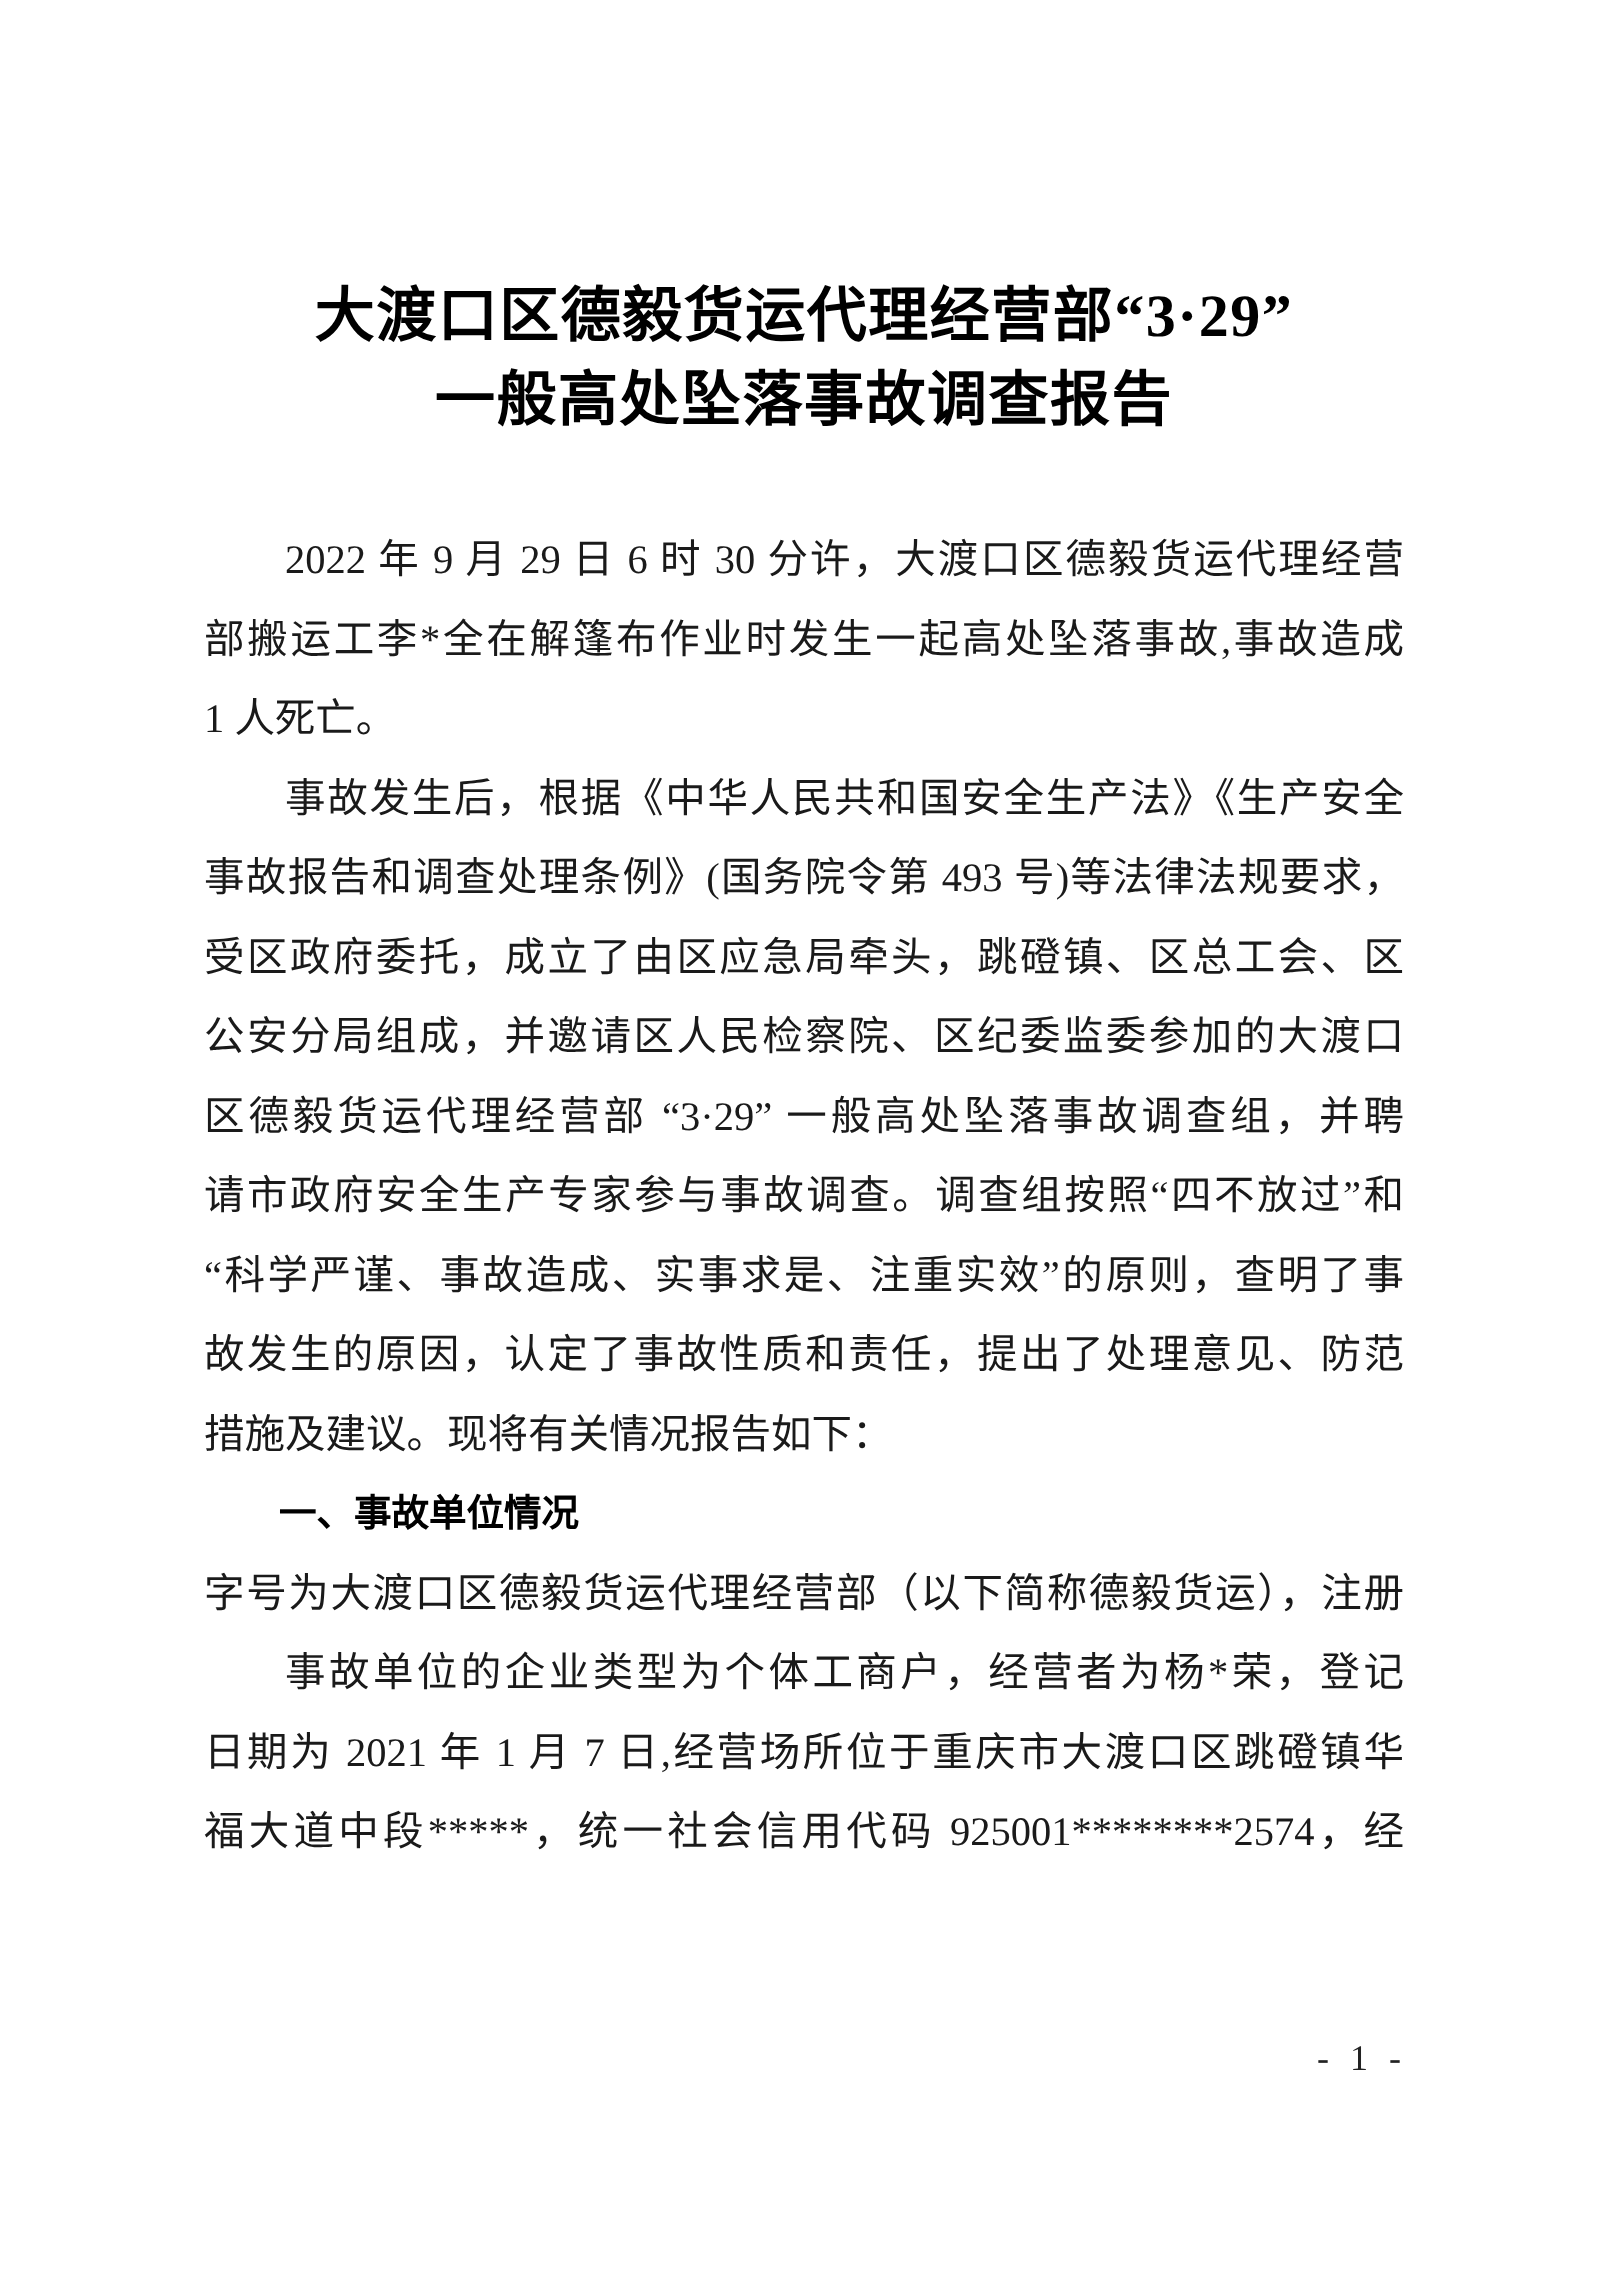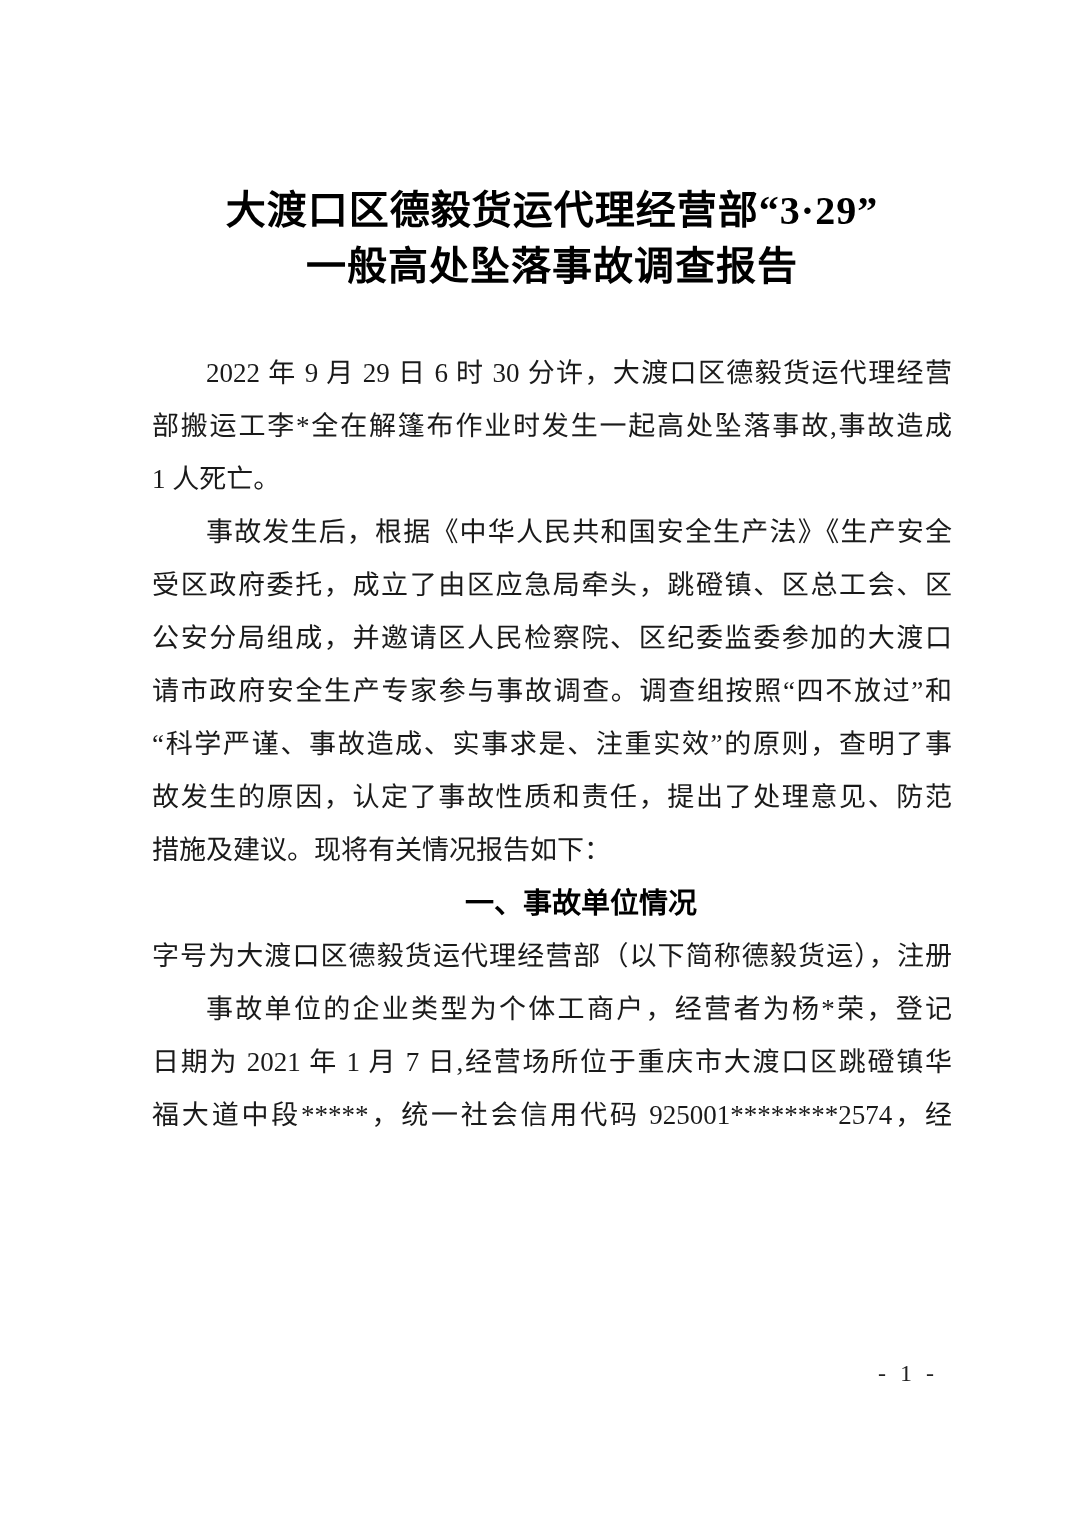--- a/index.html
+++ b/index.html
@@ -10,21 +10,21 @@
   .page {
     position: relative;
     width: 1074px;
     height: 1520px;
     background: #ffffff;
     overflow: hidden;
     color: #111111;
   }
   .content {
     position: absolute;
-    left: 152px;
+    left: 136px;
     top: 0;
     width: 800px;
   }
   .doc-title {
     margin: 183px 0 0 0;
     text-align: center;
     font-family: "Liberation Serif", "DejaVu Serif", serif;
     font-weight: bold;
     font-size: 40px;
     line-height: 56px;
@@ -47,24 +47,24 @@
   }
   .ln.last {
     text-align-last: auto;
   }
   .ind {
     text-indent: 2em;
   }
   .heading {
     font-family: "Liberation Sans", "DejaVu Sans", sans-serif;
     font-weight: bold;
-    font-size: 29px;
+    font-size: 25px;
     text-indent: 2em;
     color: #000000;
-    text-align: center;
+    text-align: left;
   }
   .page-number {
     position: absolute;
     top: 1360px;
     right: 136px;
     font-family: "Liberation Serif", "DejaVu Serif", serif;
     font-size: 24px;
     letter-spacing: 4px;
     color: #222222;
   }
@@ -80,22 +80,24 @@
       <span class="title-line">一般高处坠落事故调查报告</span>
     </h1>
 
     <div class="doc-body">
 
       <div class="ln ind">2022 年 9 月 29 日 6 时 30 分许，大渡口区德毅货运代理经营</div>
       <div class="ln">部搬运工李*全在解篷布作业时发生一起高处坠落事故,事故造成</div>
       <div class="ln last">1 人死亡。</div>
 
       <div class="ln ind">事故发生后，根据《中华人民共和国安全生产法》《生产安全</div>
+      <div class="ln">事故报告和调查处理条例》(国务院令第 493 号)等法律法规要求，</div>
       <div class="ln">受区政府委托，成立了由区应急局牵头，跳磴镇、区总工会、区</div>
       <div class="ln">公安分局组成，并邀请区人民检察院、区纪委监委参加的大渡口</div>
+      <div class="ln">区德毅货运代理经营部 “3·29” 一般高处坠落事故调查组，并聘</div>
       <div class="ln">请市政府安全生产专家参与事故调查。调查组按照“四不放过”和</div>
       <div class="ln">“科学严谨、事故造成、实事求是、注重实效”的原则，查明了事</div>
       <div class="ln">故发生的原因，认定了事故性质和责任，提出了处理意见、防范</div>
       <div class="ln last">措施及建议。现将有关情况报告如下：</div>
 
       <div class="heading">一、事故单位情况</div>
 
       <div class="ln">字号为大渡口区德毅货运代理经营部（以下简称德毅货运），注册</div>
       <div class="ln ind">事故单位的企业类型为个体工商户，经营者为杨*荣，登记</div>
       <div class="ln">日期为 2021 年 1 月 7 日,经营场所位于重庆市大渡口区跳磴镇华</div>

